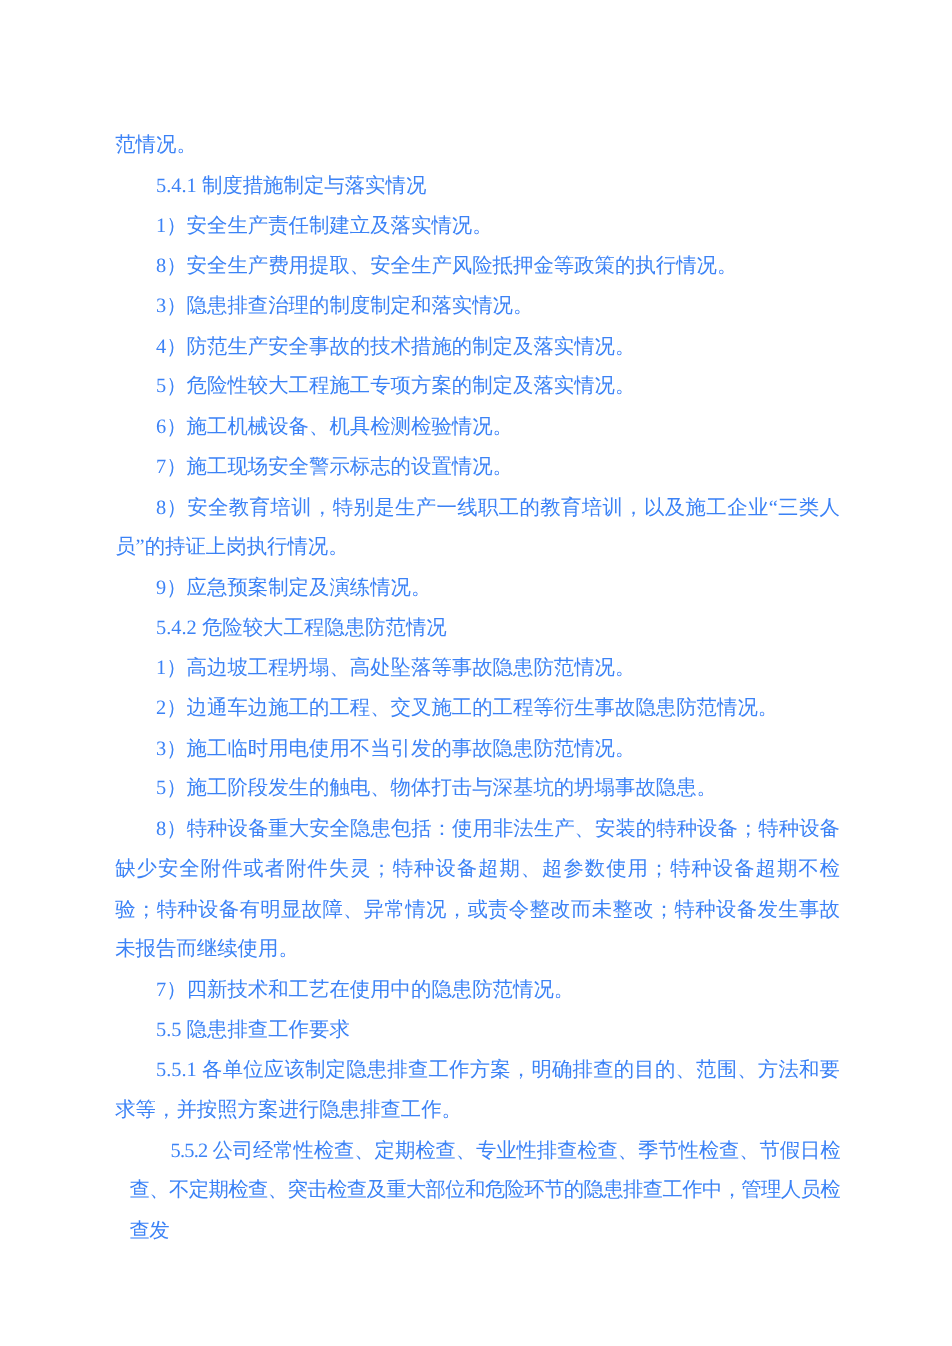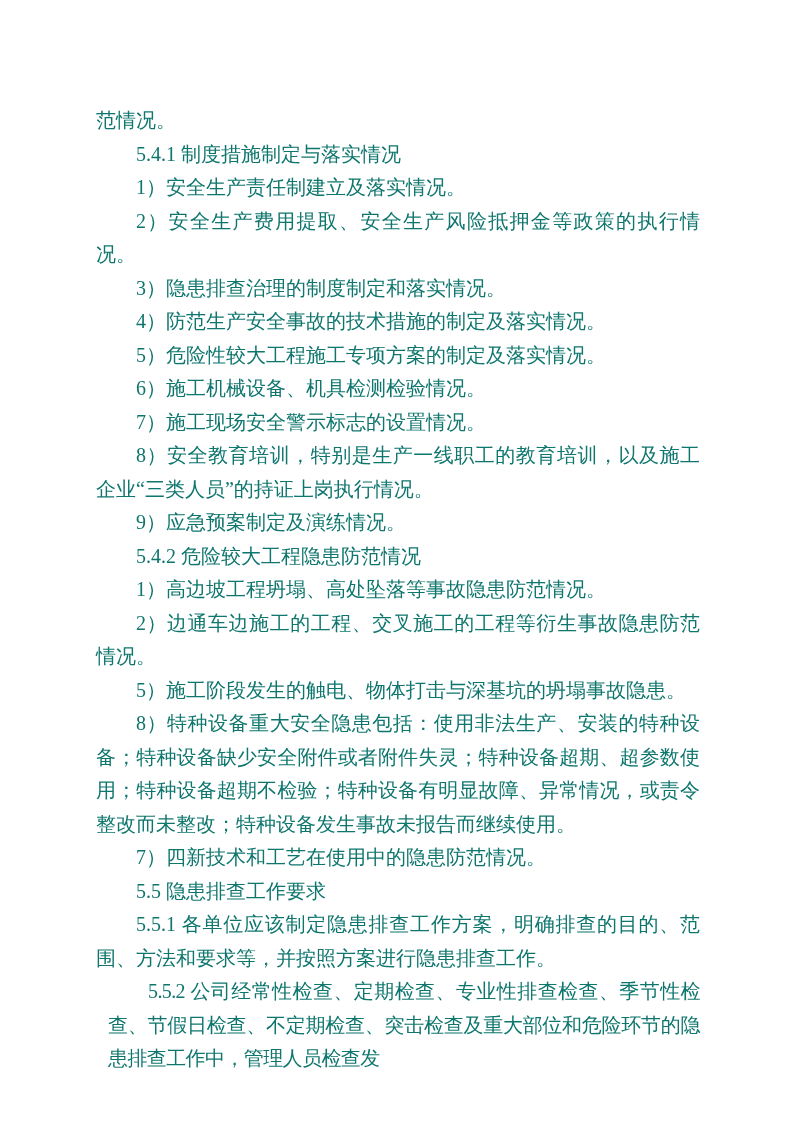--- a/index.html
+++ b/index.html
@@ -17,53 +17,54 @@
   }
   .body-text {
     position: absolute;
     left: 96px;
     top: 104px;
     width: 604px;
   }
   p.para {
     margin: 0;
     padding: 0;
-    font-size: 20px;
+    font-size: 17px;
     line-height: 33.5px;
-    color: #0f766e;
+    color: #3b82f6;
     text-align: justify;
     word-break: break-all;
   }
   p.indent {
     text-indent: 2em;
   }
   p.tight {
     letter-spacing: -0.6px;
     margin-left: 12px;
   }
 </style>
 </head>
 <body>
 
 <div class="page">
   <div class="body-text">
     <p class="para">范情况。</p>
     <p class="para indent">5.4.1 制度措施制定与落实情况</p>
     <p class="para indent">1）安全生产责任制建立及落实情况。</p>
-    <p class="para indent">2）安全生产费用提取、安全生产风险抵押金等政策的执行情况。</p>
+    <p class="para indent">8）安全生产费用提取、安全生产风险抵押金等政策的执行情况。</p>
     <p class="para indent">3）隐患排查治理的制度制定和落实情况。</p>
     <p class="para indent">4）防范生产安全事故的技术措施的制定及落实情况。</p>
     <p class="para indent">5）危险性较大工程施工专项方案的制定及落实情况。</p>
     <p class="para indent">6）施工机械设备、机具检测检验情况。</p>
     <p class="para indent">7）施工现场安全警示标志的设置情况。</p>
     <p class="para indent">8）安全教育培训，特别是生产一线职工的教育培训，以及施工企业“三类人员”的持证上岗执行情况。</p>
     <p class="para indent">9）应急预案制定及演练情况。</p>
     <p class="para indent">5.4.2 危险较大工程隐患防范情况</p>
     <p class="para indent">1）高边坡工程坍塌、高处坠落等事故隐患防范情况。</p>
     <p class="para indent">2）边通车边施工的工程、交叉施工的工程等衍生事故隐患防范情况。</p>
+    <p class="para indent">3）施工临时用电使用不当引发的事故隐患防范情况。</p>
     <p class="para indent">5）施工阶段发生的触电、物体打击与深基坑的坍塌事故隐患。</p>
     <p class="para indent">8）特种设备重大安全隐患包括：使用非法生产、安装的特种设备；特种设备缺少安全附件或者附件失灵；特种设备超期、超参数使用；特种设备超期不检验；特种设备有明显故障、异常情况，或责令整改而未整改；特种设备发生事故未报告而继续使用。</p>
     <p class="para indent">7）四新技术和工艺在使用中的隐患防范情况。</p>
     <p class="para indent">5.5 隐患排查工作要求</p>
     <p class="para indent">5.5.1 各单位应该制定隐患排查工作方案，明确排查的目的、范围、方法和要求等，并按照方案进行隐患排查工作。</p>
     <p class="para indent tight">5.5.2 公司经常性检查、定期检查、专业性排查检查、季节性检查、节假日检查、不定期检查、突击检查及重大部位和危险环节的隐患排查工作中，管理人员检查发</p>
   </div>
 </div>
 
 </body></html>

